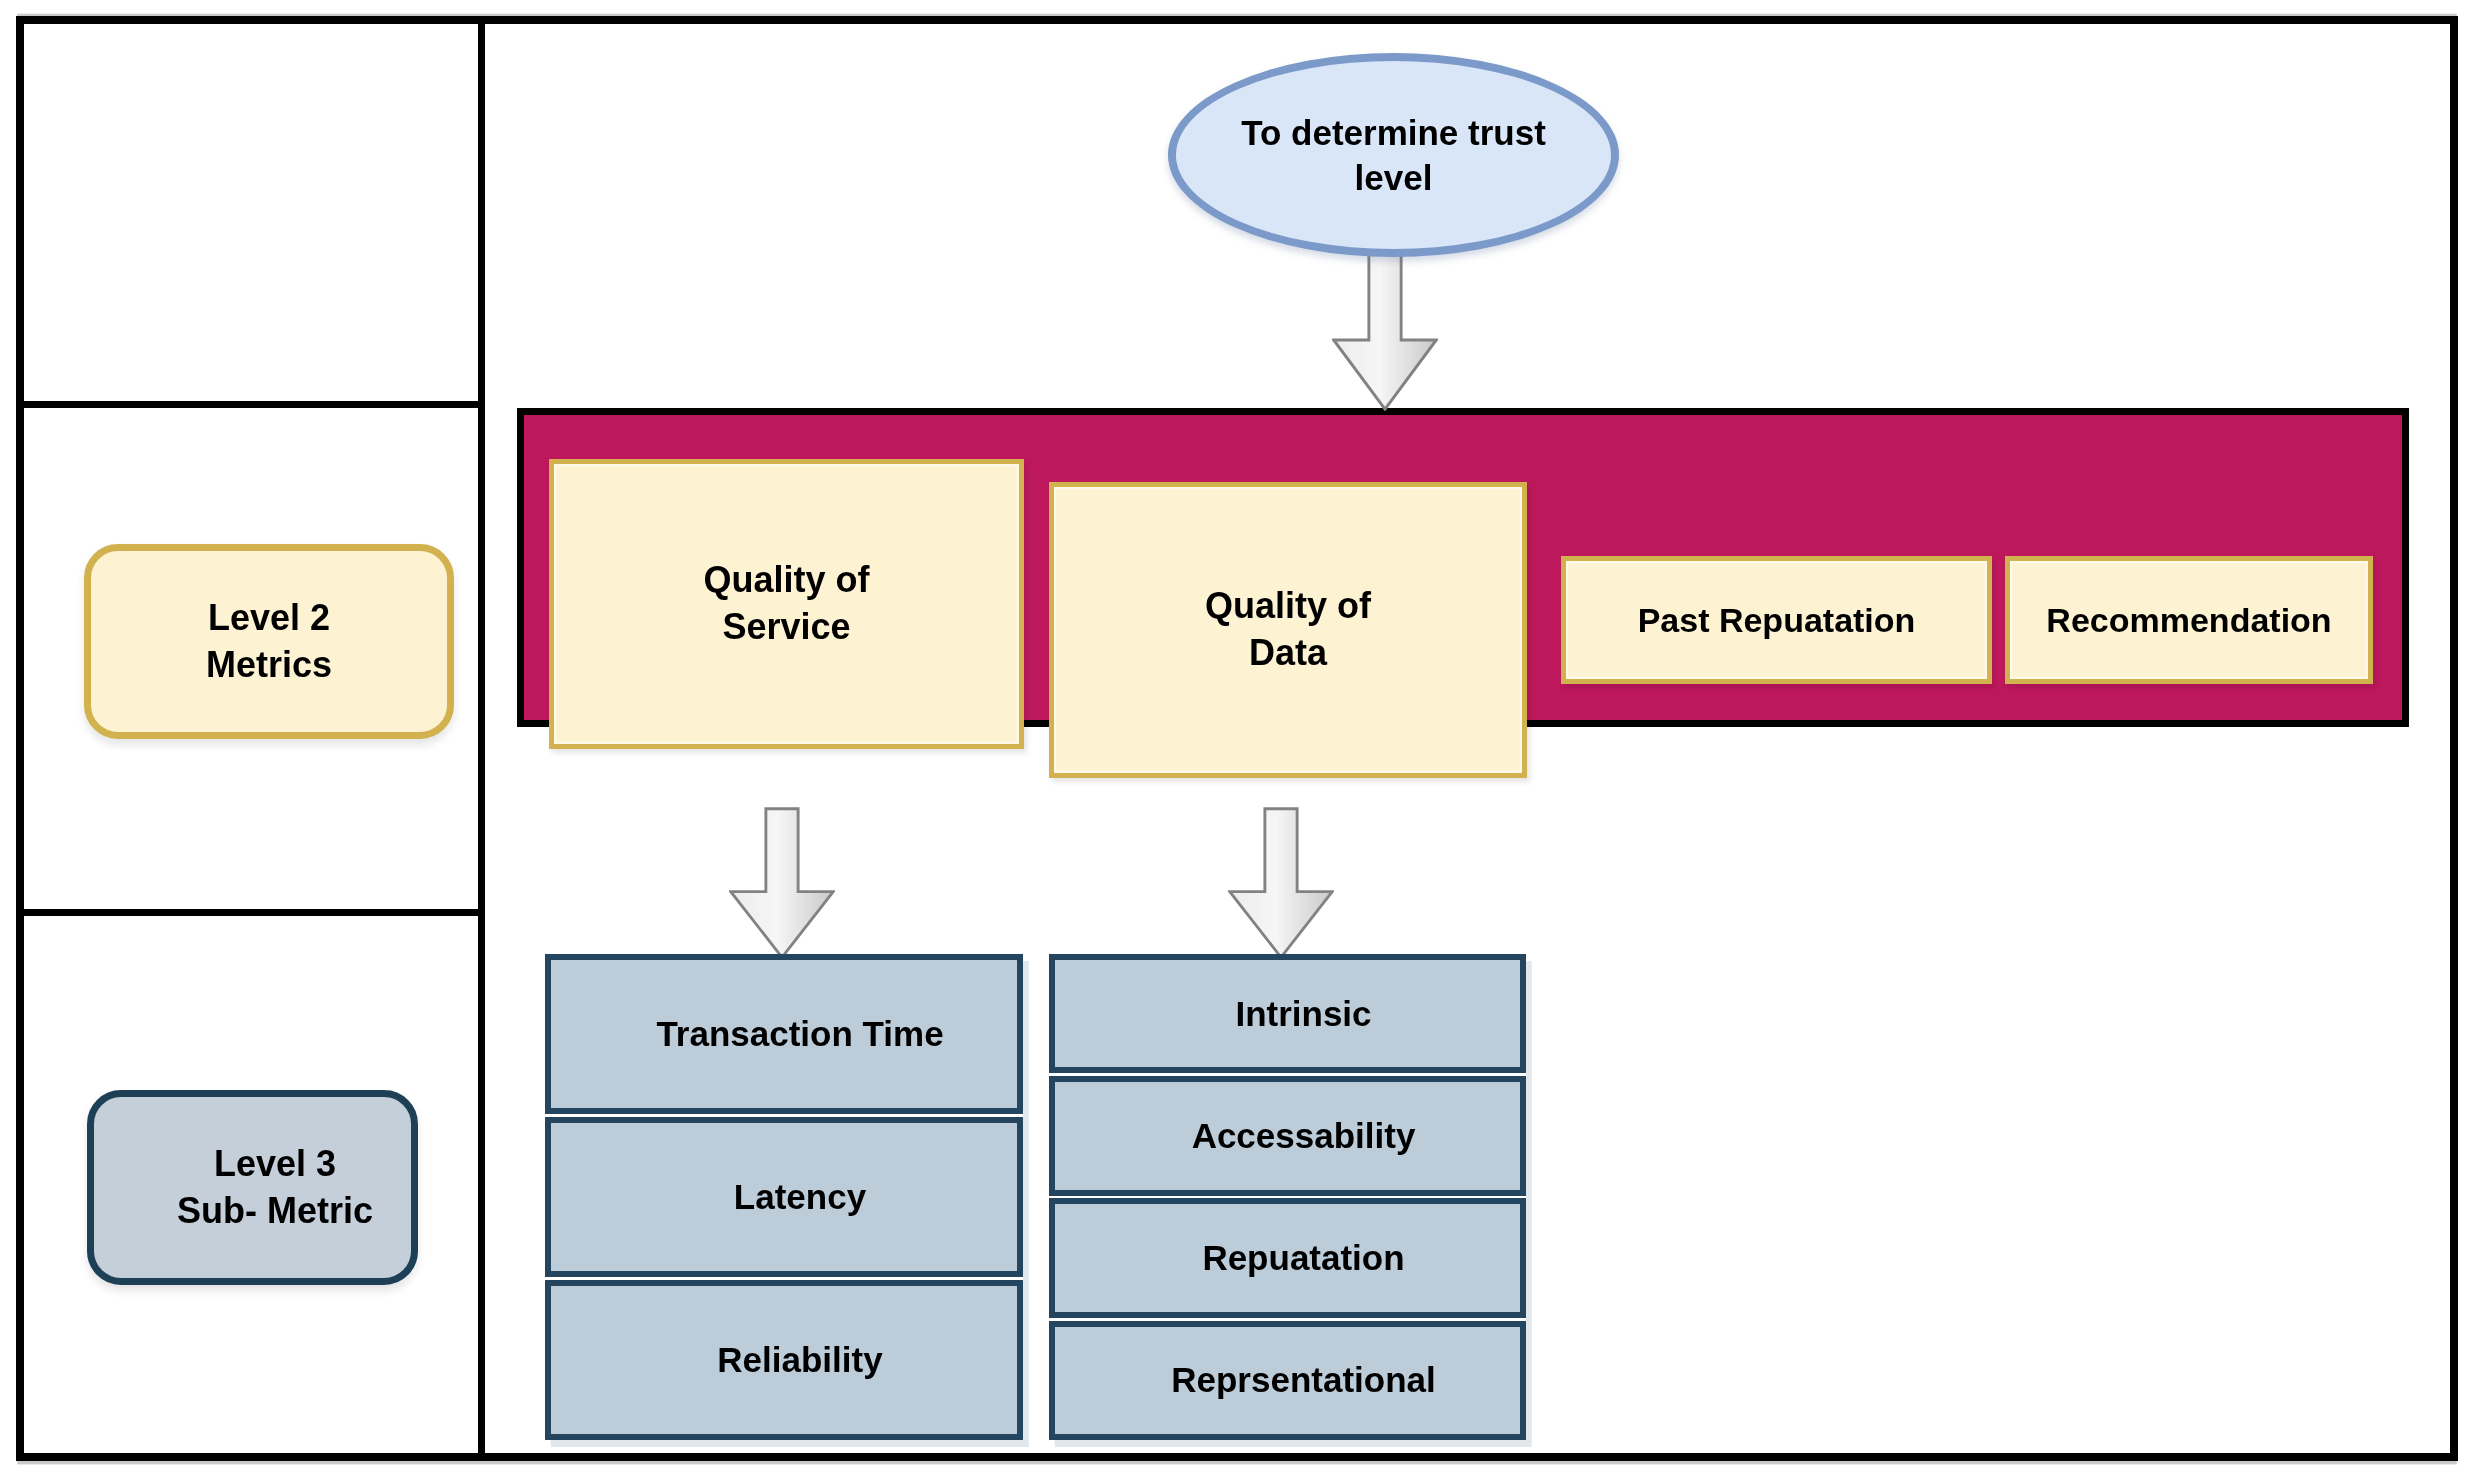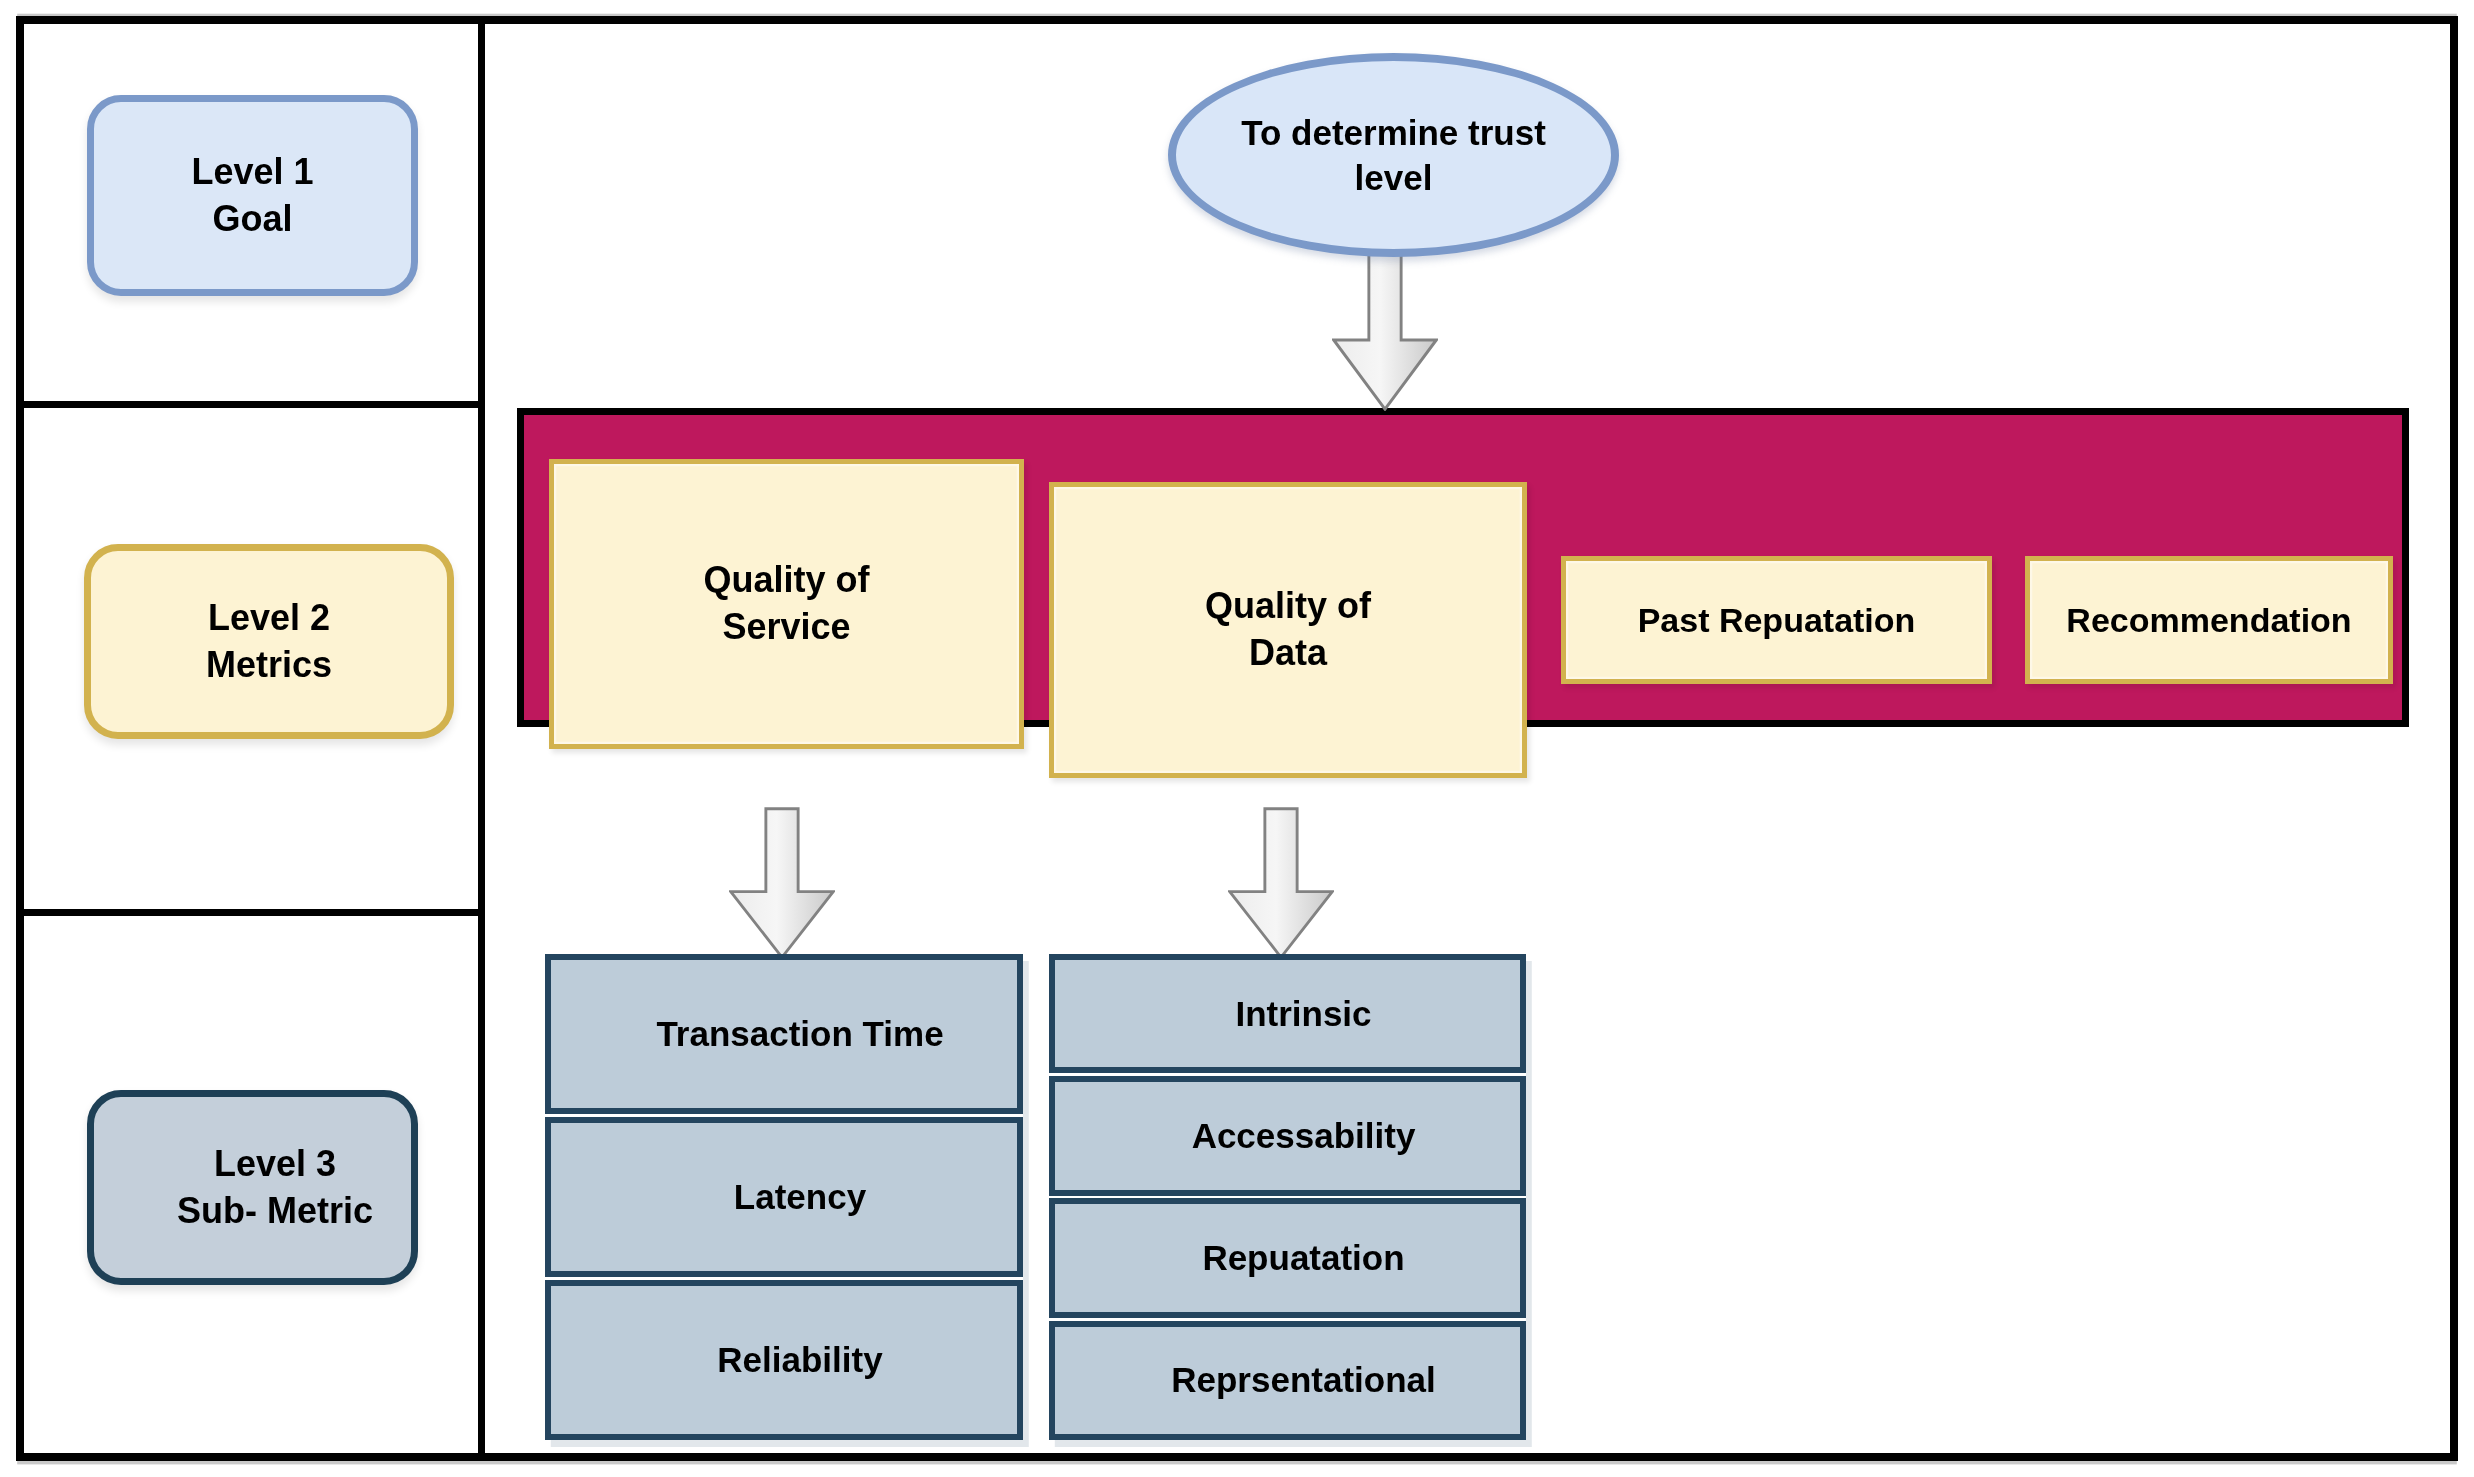--- a/index.html
+++ b/index.html
@@ -122,21 +122,21 @@
     align-items: center;
     justify-content: center;
     text-align: center;
     font-size: 36px;
     line-height: 1.3;
     white-space: pre-line;
   }
   .metric-box.qos  { left: 25px;   top: 44px;  width: 475px; height: 290px; }
   .metric-box.qod  { left: 525px;  top: 67px; width: 478px; height: 296px; }
   .metric-box.past { left: 1037px; top: 141px; width: 431px; height: 128px; font-size: 34px; }
-  .metric-box.reco { left: 1481px; top: 141px; width: 368px; height: 128px; font-size: 34px; margin-left: 20px; }
+  .metric-box.reco { left: 1481px; top: 141px; width: 368px; height: 128px; font-size: 34px; }
 
   
   .stack {
     position: absolute;
     top: 954px;
     height: 486px;
     display: flex;
     flex-direction: column;
     row-gap: 2.9px;
     z-index: 3;
@@ -160,24 +160,20 @@
 </head>
 <body>
 
 <div class="canvas">
 
   <div class="frame"></div>
   <div class="vline"></div>
   <div class="hline h1"></div>
   <div class="hline h2"></div>
 
-  <div class="label-box blue">
-    <span>Level 1
-Goal</span>
-  </div>
   <div class="label-box gold">
     <span>Level 2
 Metrics</span>
   </div>
   <div class="label-box slate">
     <span>Level 3
 Sub- Metric</span>
   </div>
 
   <div class="goal-ellipse">

